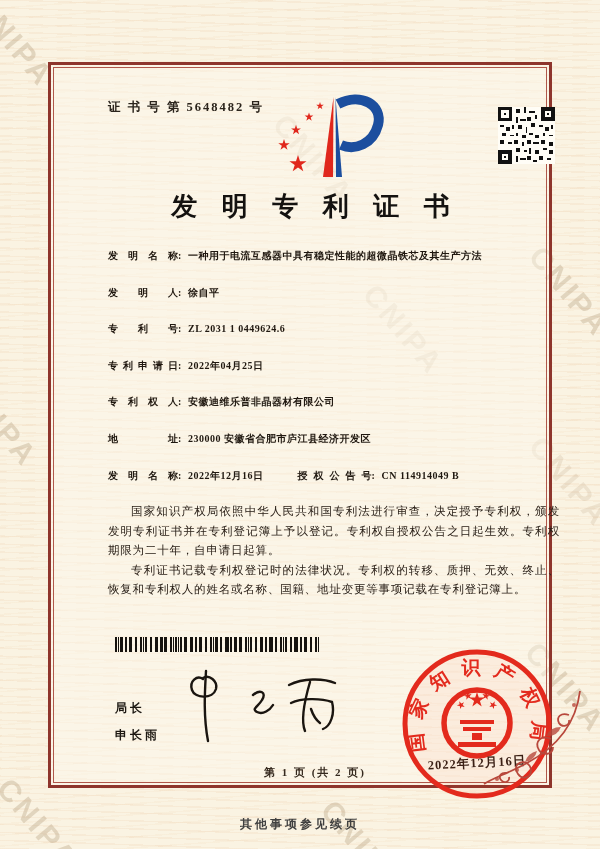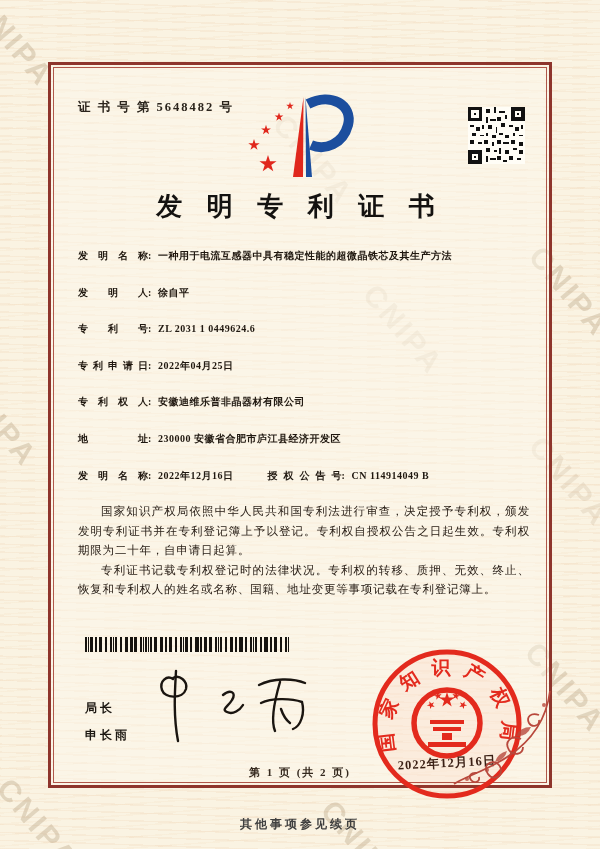--- a/index.html
+++ b/index.html
@@ -25,21 +25,21 @@
     white-space:nowrap;pointer-events:none;
   }
   .wm.faint{color:rgba(176,152,118,0.18);}
   
   .frame{
     position:absolute;left:48px;top:62px;width:498px;height:720px;
     border:3px solid #8e352c;z-index:2;
     background:rgba(253,249,238,0.45);
   }
   .frame-inner{position:absolute;inset:2px;border:1px solid #b0574a;pointer-events:none;}
-  .content{position:absolute;inset:0;z-index:3;}
+  .content{position:absolute;inset:0;z-index:3;margin-left:30px;}
 
   .cert-no{position:absolute;left:27px;top:34px;font-size:12.5px;letter-spacing:2px;font-weight:600;color:#2b241c;}
 
   .logo{position:absolute;left:190px;top:28px;width:165px;height:88px;}
   .qr{position:absolute;left:417px;top:42px;width:57px;height:57px;}
 
   .title{
     position:absolute;left:0;top:124px;width:100%;text-align:center;
     font-size:26px;font-weight:700;letter-spacing:9px;color:#141210;
   }

